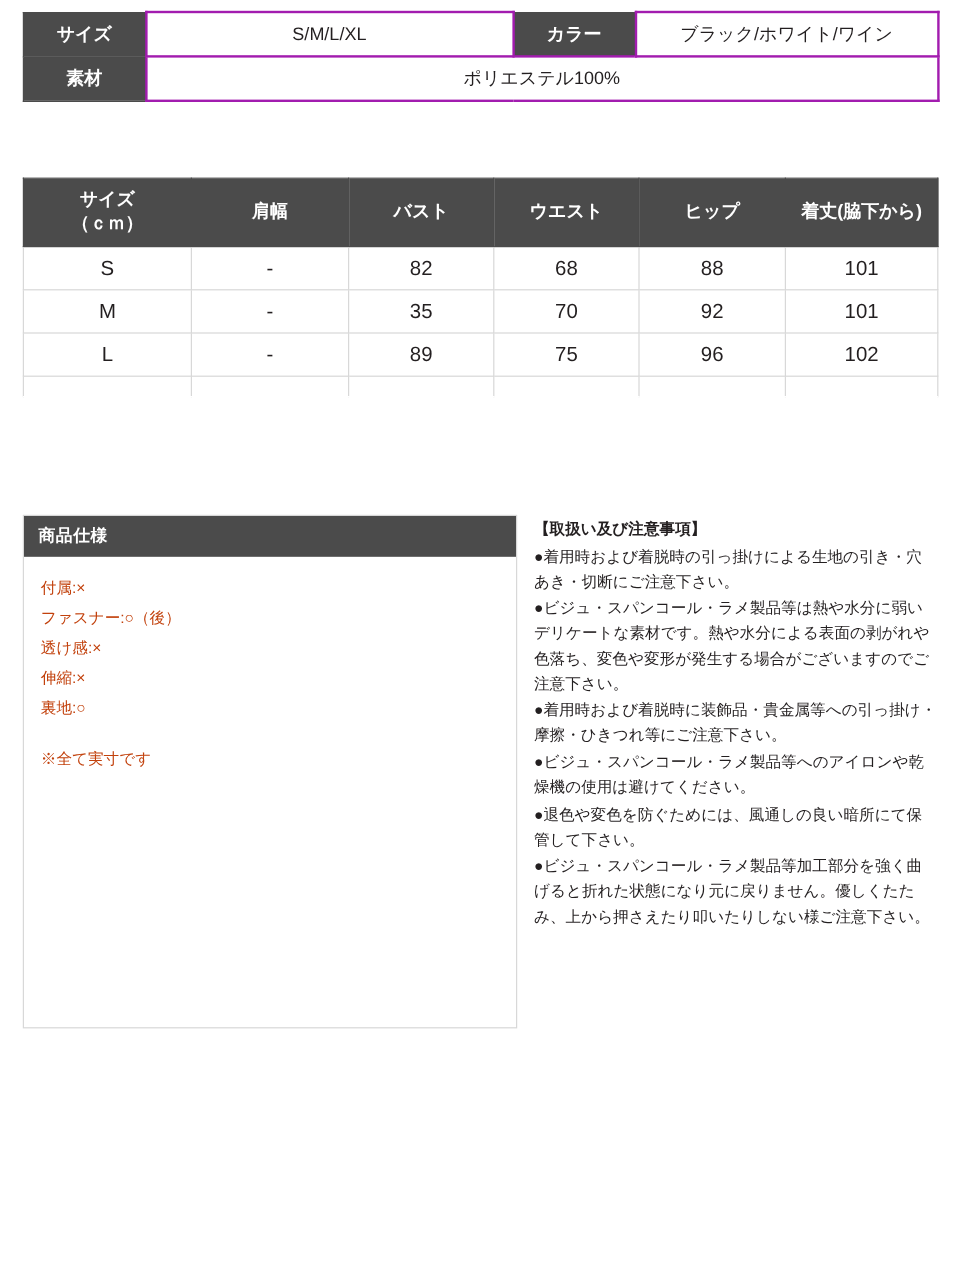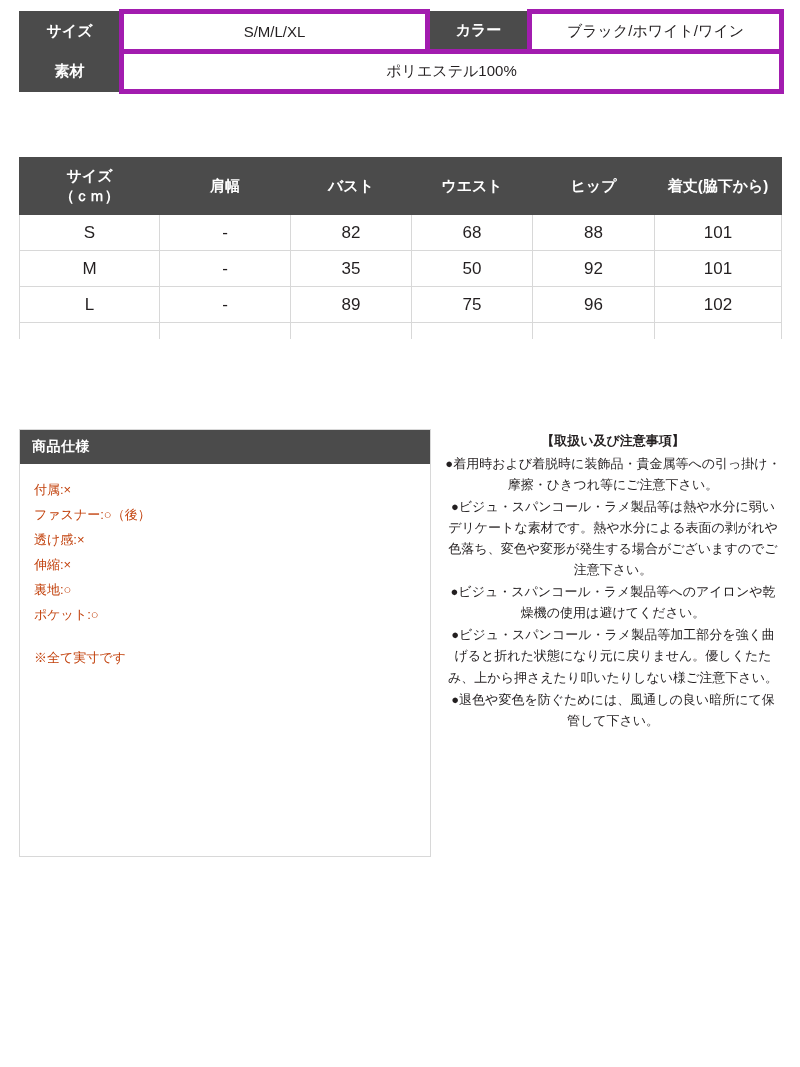--- a/index.html
+++ b/index.html
@@ -22,21 +22,21 @@
   }
 
   
   .spec-table {
     border-collapse: collapse;
     width: 762px;
     margin: 9px 0 0 19px;
     table-layout: fixed;
   }
   .spec-table td {
-    border: 5px solid #a21caf;
+    border: 2px solid #a21caf;
     height: 35px;
     font-size: 15px;
     text-align: center;
     vertical-align: middle;
     padding: 0;
   }
   .spec-table td.hd {
     background: #4b4b4b;
     color: #ffffff;
     font-weight: bold;
@@ -118,21 +118,20 @@
   .spec-box-body .note {
     margin-top: 18px;
   }
 
   .care-col {
     width: 336px;
     margin-left: 14px;
     font-size: 13px;
     line-height: 1.62;
     color: #231f20;
-    text-align: center;
   }
   .care-title {
     font-weight: bold;
     margin: 1px 0 2px 0;
     font-size: 13px;
   }
   .care-item {
     margin: 0 0 1px 0;
     text-indent: 0;
   }
@@ -191,21 +190,21 @@
         <td>-</td>
         <td>82</td>
         <td>68</td>
         <td>88</td>
         <td>101</td>
       </tr>
       <tr>
         <td>M</td>
         <td>-</td>
         <td>35</td>
-        <td>50</td>
+        <td>70</td>
         <td>92</td>
         <td>101</td>
       </tr>
       <tr>
         <td>L</td>
         <td>-</td>
         <td>89</td>
         <td>75</td>
         <td>96</td>
         <td>102</td>
@@ -225,30 +224,30 @@
     <div class="lower-cols">
 
       <div class="spec-box">
         <div class="spec-box-title">商品仕様</div>
         <div class="spec-box-body">
           <div>付属:×</div>
           <div>ファスナー:○（後）</div>
           <div>透け感:×</div>
           <div>伸縮:×</div>
           <div>裏地:○</div>
-          <div>ポケット:○</div>
           <div class="note">※全て実寸です</div>
         </div>
       </div>
 
       <div class="care-col">
         <div class="care-title">【取扱い及び注意事項】</div>
+        <p class="care-item">●着用時および着脱時の引っ掛けによる生地の引き・穴あき・切断にご注意下さい。</p>
+        <p class="care-item">●ビジュ・スパンコール・ラメ製品等は熱や水分に弱いデリケートな素材です。熱や水分による表面の剥がれや色落ち、変色や変形が発生する場合がございますのでご注意下さい。</p>
         <p class="care-item">●着用時および着脱時に装飾品・貴金属等への引っ掛け・摩擦・ひきつれ等にご注意下さい。</p>
-        <p class="care-item">●ビジュ・スパンコール・ラメ製品等は熱や水分に弱いデリケートな素材です。熱や水分による表面の剥がれや色落ち、変色や変形が発生する場合がございますのでご注意下さい。</p>
         <p class="care-item">●ビジュ・スパンコール・ラメ製品等へのアイロンや乾燥機の使用は避けてください。</p>
+        <p class="care-item">●退色や変色を防ぐためには、風通しの良い暗所にて保管して下さい。</p>
         <p class="care-item">●ビジュ・スパンコール・ラメ製品等加工部分を強く曲げると折れた状態になり元に戻りません。優しくたたみ、上から押さえたり叩いたりしない様ご注意下さい。</p>
-        <p class="care-item">●退色や変色を防ぐためには、風通しの良い暗所にて保管して下さい。</p>
       </div>
 
     </div>
   </div>
 
 </div>
 
 </body></html>

